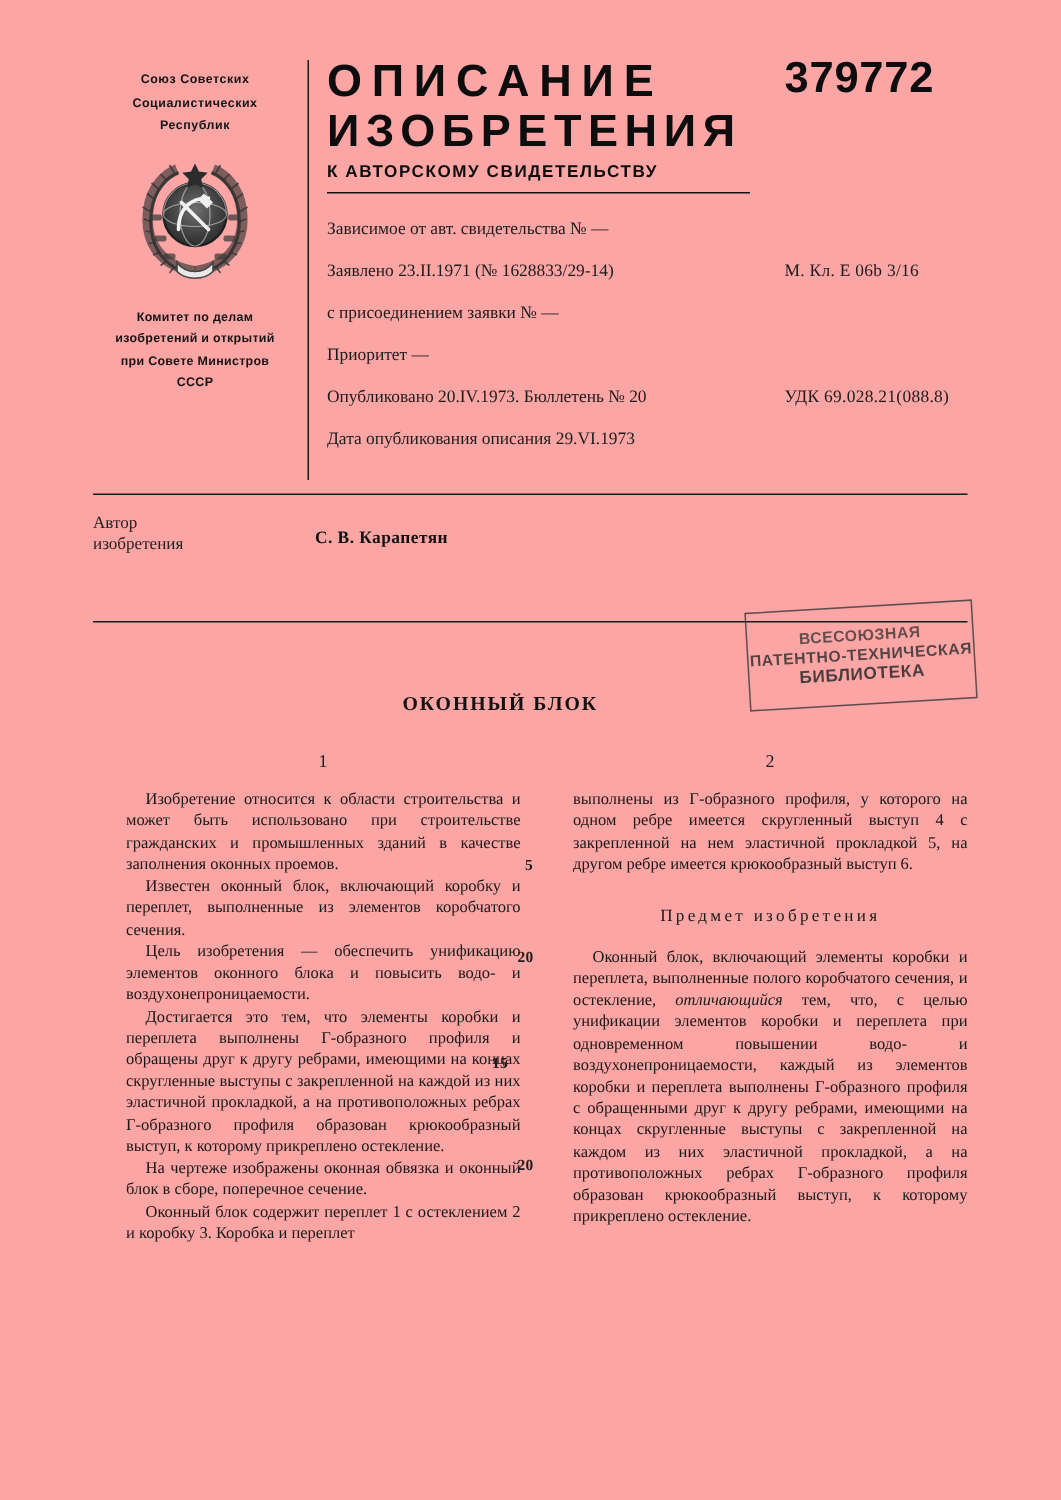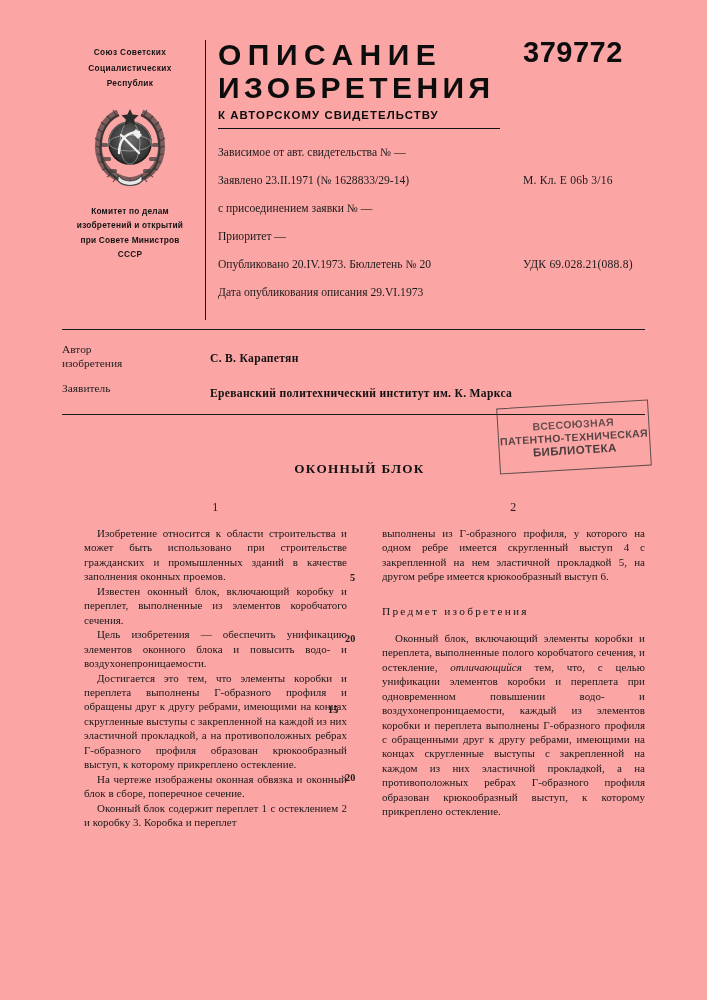--- a/index.html
+++ b/index.html
@@ -222,21 +222,20 @@
     position: absolute;
     left: 0;
     top: 461px;
     width: 667px;
     text-align: center;
     font-family: "Liberation Serif", "DejaVu Serif", serif;
     font-weight: 700;
     font-size: 13.2px;
     letter-spacing: 1.3px;
     color: #121212;
-    margin-left: 26px;
   }
 
   
   .body-area {
     position: absolute;
     left: 62px;
     top: 500px;
     width: 583px;
     height: 400px;
   }
@@ -262,20 +261,21 @@
     text-justify: inter-word;
     color: #181818;
     text-indent: 13px;
     margin: 0;
     hyphens: manual;
   }
   .para.noindent { text-indent: 0; }
   .para i { font-style: italic; }
 
   .section-head {
+    text-align: center;
     font-size: 11.4px;
     letter-spacing: 2.2px;
     color: #181818;
     margin: 21px 0 14px 0;
   }
 
   
   .linenum {
     position: absolute;
     font-size: 10.3px;
@@ -400,24 +400,20 @@
   <div class="rule-second"></div>
 
   <div class="author-block">
     <div class="ab-row">
       <span class="ab-label">
         <span>Автор</span><br>
         <span>изобретения</span>
       </span>
       <span class="ab-value">С. В. Карапетян</span>
     </div>
-    <div class="ab-row applicant">
-      <span class="ab-label">Заявитель</span>
-      <span class="ab-value">Ереванский политехнический институт им. К. Маркса</span>
-    </div>
   </div>
 
   <div class="stamp">
     <div class="stamp-box"></div>
     <div class="stamp-inner">
       <div class="stamp-l1">ВСЕСОЮЗНАЯ</div>
       <div class="stamp-l2">ПАТЕНТНО-ТЕХНИЧЕСКАЯ</div>
       <div class="stamp-l3">БИБЛИОТЕКА</div>
     </div>
   </div>

